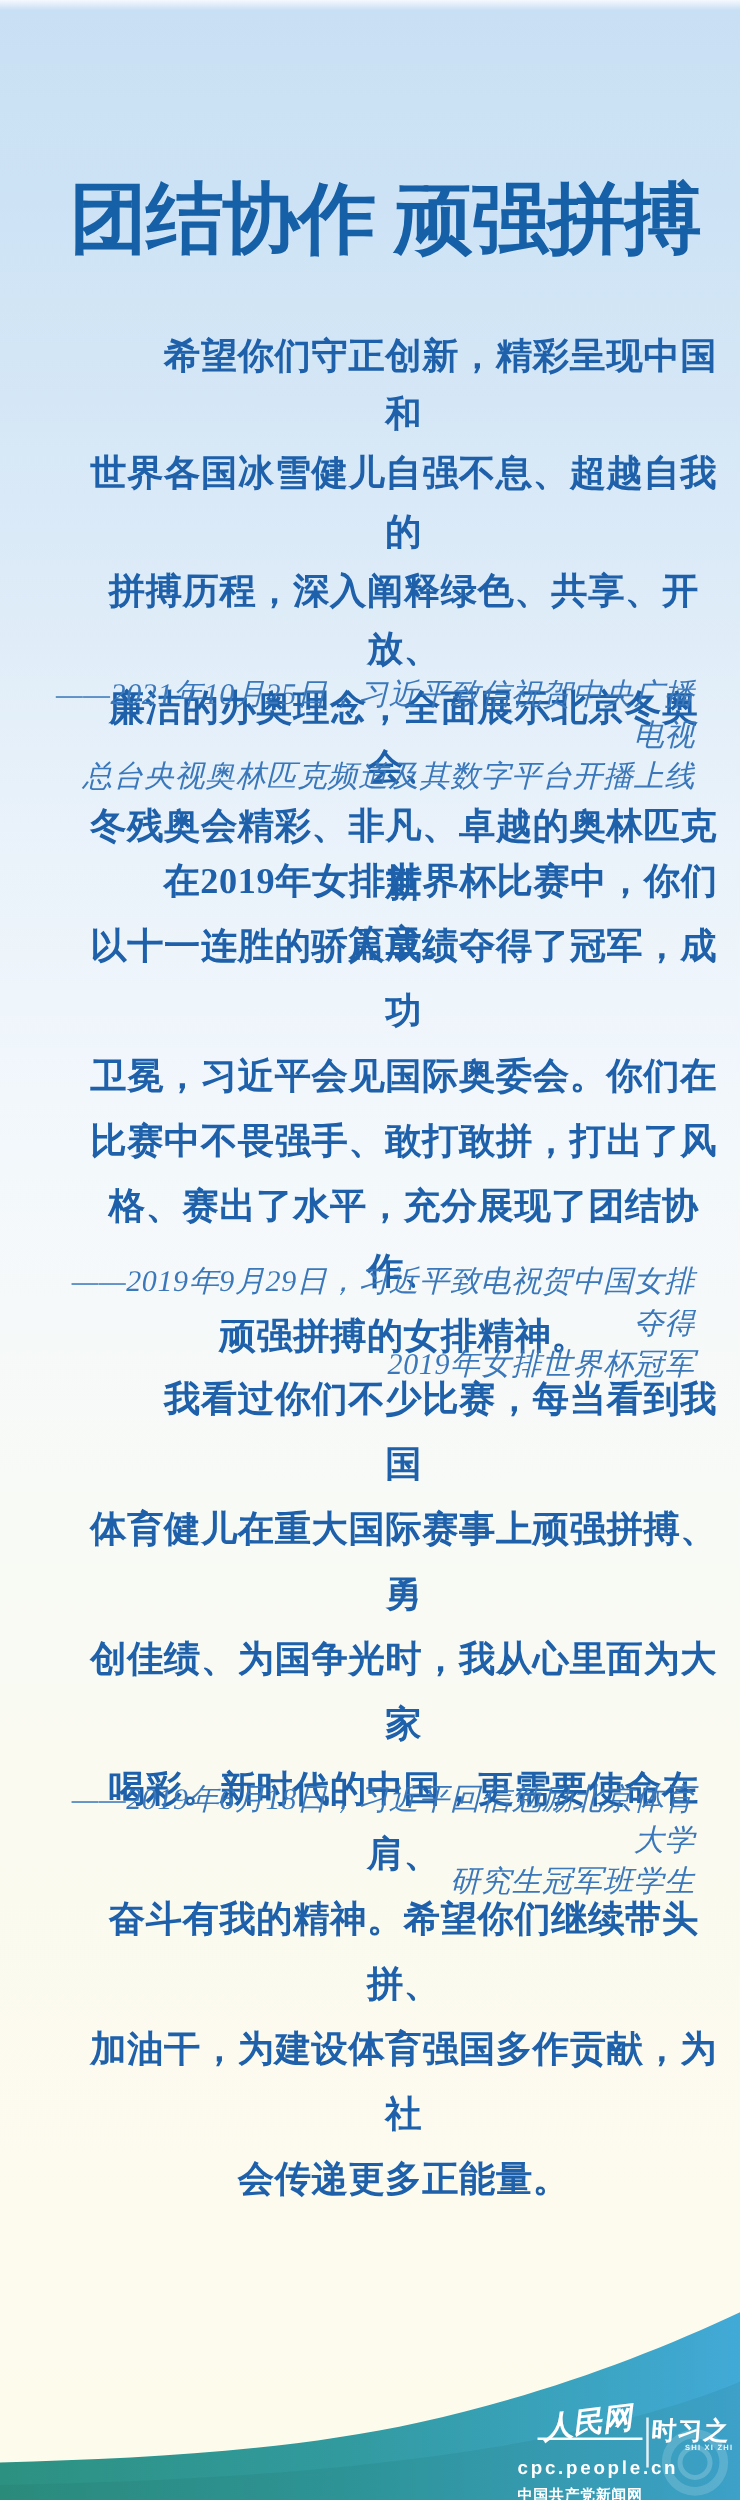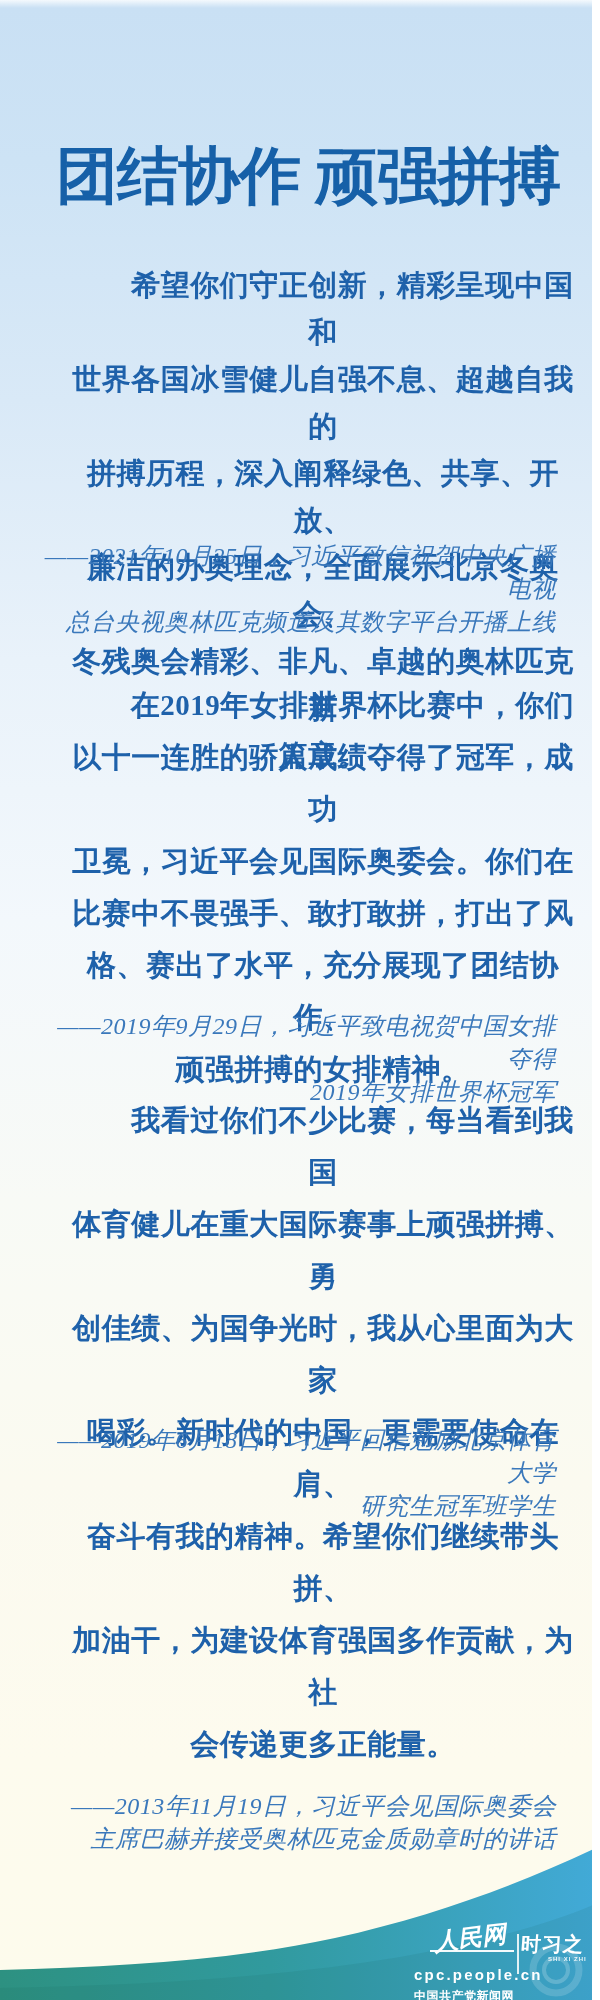--- a/index.html
+++ b/index.html
@@ -139,22 +139,20 @@
   <p class="quote-text p3">　　我看过你们不少比赛，每当看到我国
 体育健儿在重大国际赛事上顽强拼搏、勇
 创佳绩、为国争光时，我从心里面为大家
 喝彩。新时代的中国，更需要使命在肩、
 奋斗有我的精神。希望你们继续带头拼、
 加油干，为建设体育强国多作贡献，为社
 会传递更多正能量。</p>
   <p class="quote-source s3">——2019年6月18日，习近平回信勉励北京体育大学
 研究生冠军班学生</p>
 
-  <p class="quote-source s4">——2013年11月19日，习近平会见国际奥委会
-主席巴赫并接受奥林匹克金质勋章时的讲话</p>
 
   <div class="footer">
     <svg class="wave" width="600" height="160" viewBox="0 0 600 160">
       <defs>
         <linearGradient id="waveGrad" x1="0" y1="0" x2="1" y2="0">
           <stop offset="0" stop-color="#2d9181"></stop>
           <stop offset="0.45" stop-color="#319a9e"></stop>
           <stop offset="1" stop-color="#42aad8"></stop>
         </linearGradient>
       </defs>

